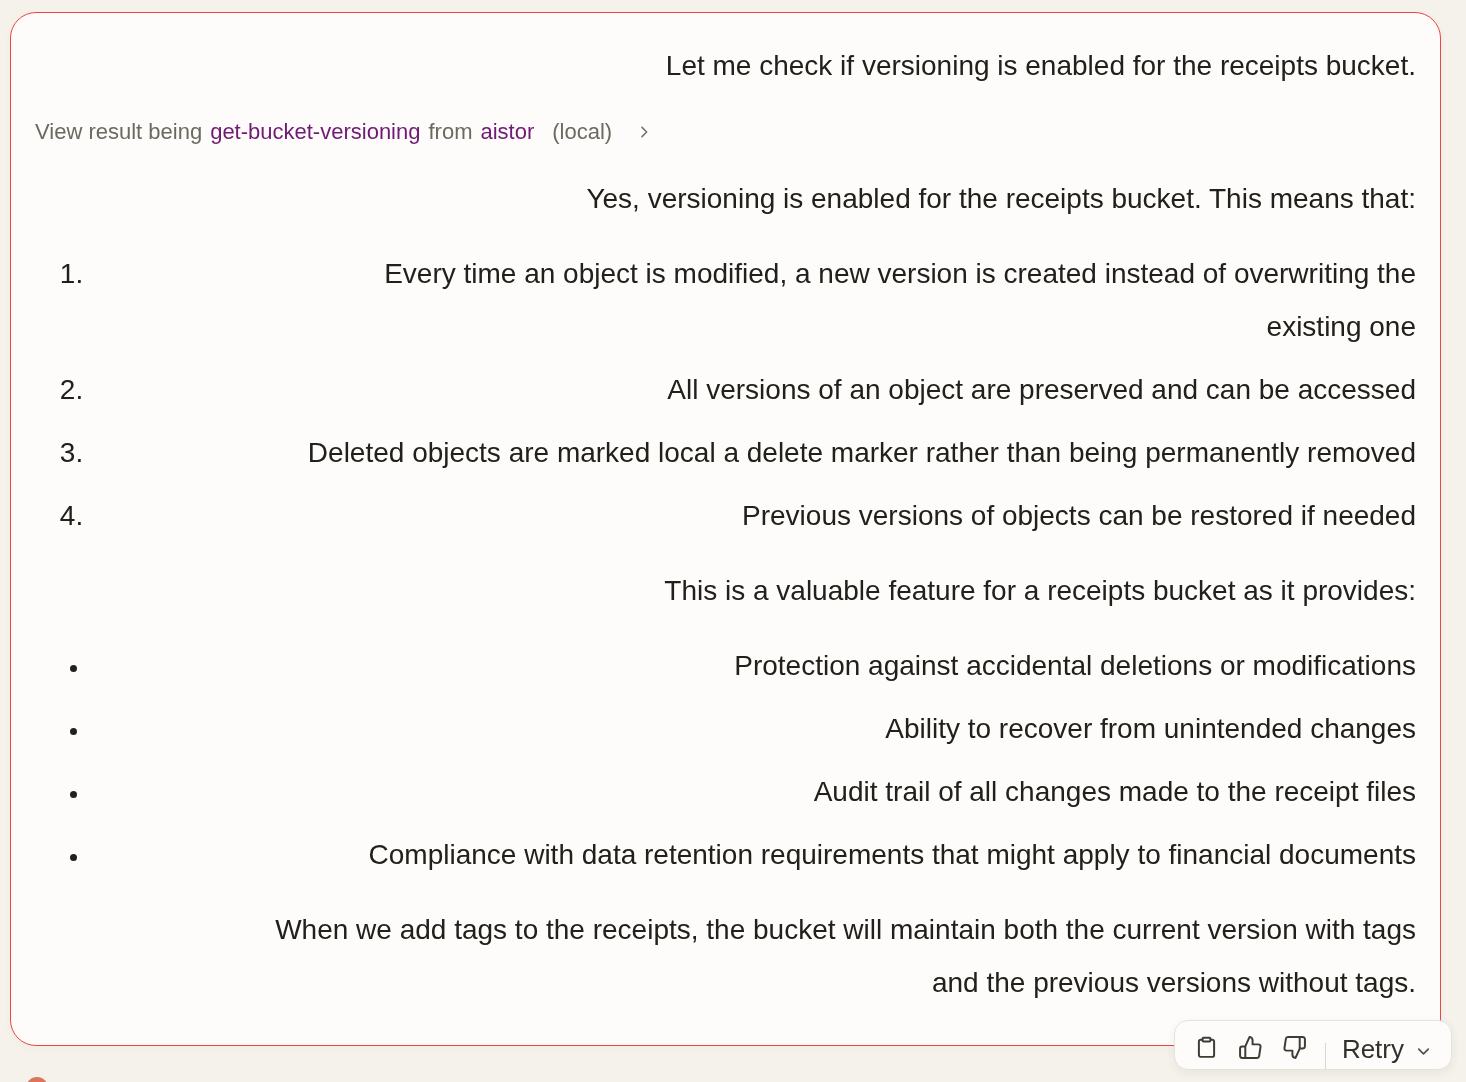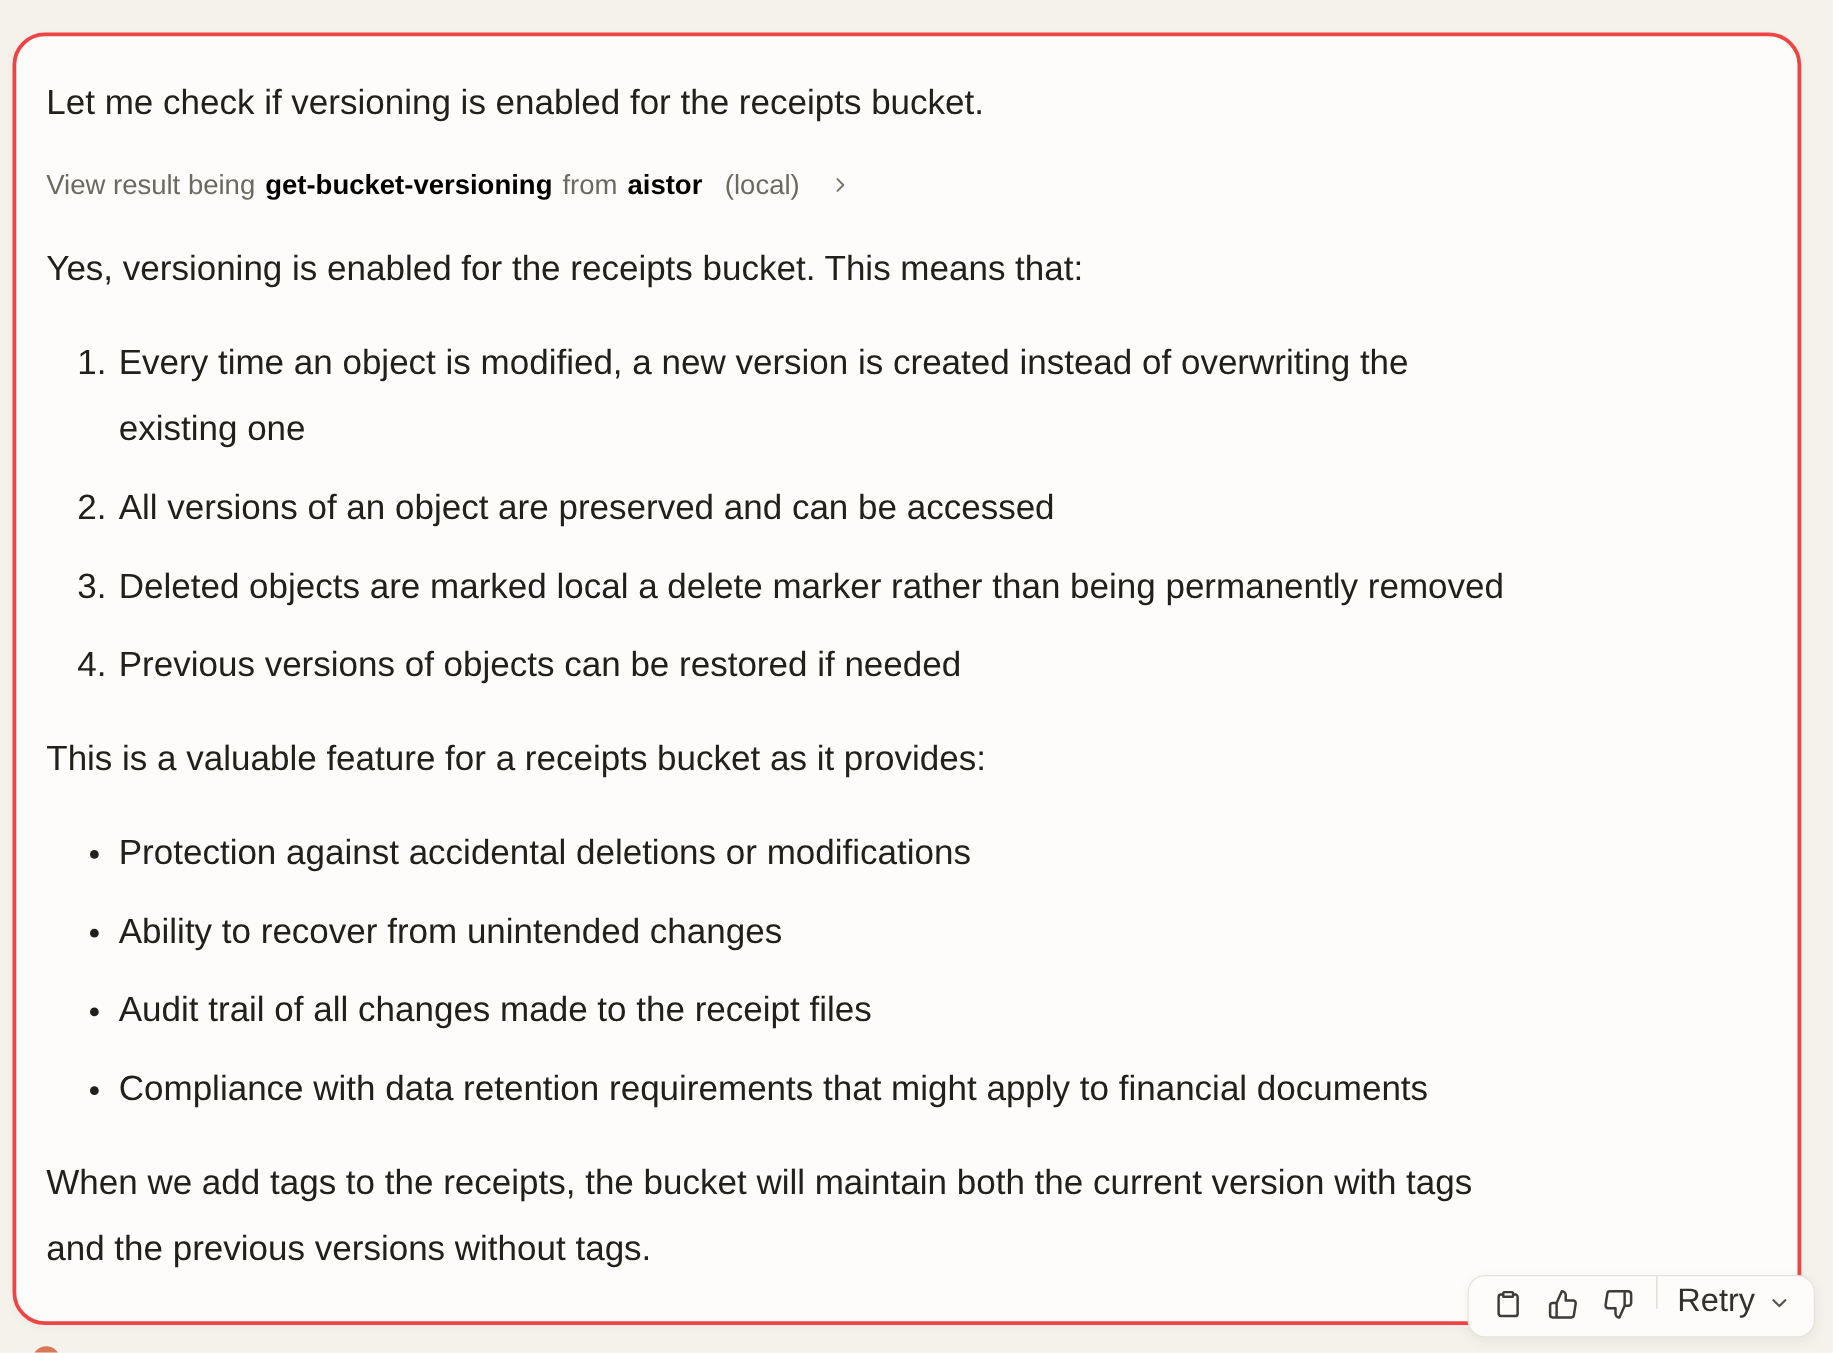--- a/index.html
+++ b/index.html
@@ -6,56 +6,57 @@
   html, body {
     width: 1466px; height: 1082px;
     overflow: hidden;
     background: #f4f2eb;
     font-family: "Liberation Sans", sans-serif;
     color: #21201b;
     position: relative;
   }
   .message-card {
     position: absolute;
-    left: 10px; top: 26px;
+    left: 10px; top: 12px;
     width: 1431px; height: 1034px;
     background: #fdfcfa;
-    border: 3px solid #ef4444;
+    border: 1px solid #ef4444;
     border-radius: 26px;
     box-shadow: 0 2px 8px rgba(60,55,40,0.03);
     padding: 26px 24px 0 24px;
+    text-align: right;
   }
   .msg { font-size: 28px; line-height: 53px; }
   .msg p, .msg .tool-row, .msg ol, .msg ul { margin-bottom: 22px; }
   .msg p, .msg li { white-space: pre-line; }
 
   .tool-row {
     display: flex; align-items: center;
     font-size: 22px; line-height: 36px;
     color: #6b6a60;
     cursor: pointer;
     width: fit-content;
   }
-  .tool-row b { font-weight: 700; color: #000000; }
+  .tool-row b { font-weight: 400; color: #701a75; }
   .tool-row .seg { margin-right: 8px; }
   .tool-row .seg:last-of-type { margin-right: 18px; }
   .tool-chevron { margin-left: 16px; display: inline-flex; align-items: center; }
   .tool-chevron svg { stroke: #76756b; }
 
   .msg ol { padding-left: 56px; }
   .msg ul { padding-left: 56px; }
   .msg li { padding-left: 2px; }
   .msg li + li { margin-top: 10px; }
   .msg ul li::marker { font-size: 24px; }
 
   .action-toolbar {
     position: absolute;
     right: 14px; top: 1020px;
     height: 50px;
-    display: flex; align-items: flex-start;
+    display: flex; align-items: flex-end;
     background: #fdfcfa;
     border: 1px solid #e5e3da;
     border-radius: 14px;
     box-shadow: 0 3px 10px rgba(60,55,40,0.07);
     padding: 0 16px 0 10px;
   }
   .icon-btn {
     width: 44px; height: 44px;
     display: flex; align-items: center; justify-content: center;
     background: transparent; border: none; border-radius: 10px;

